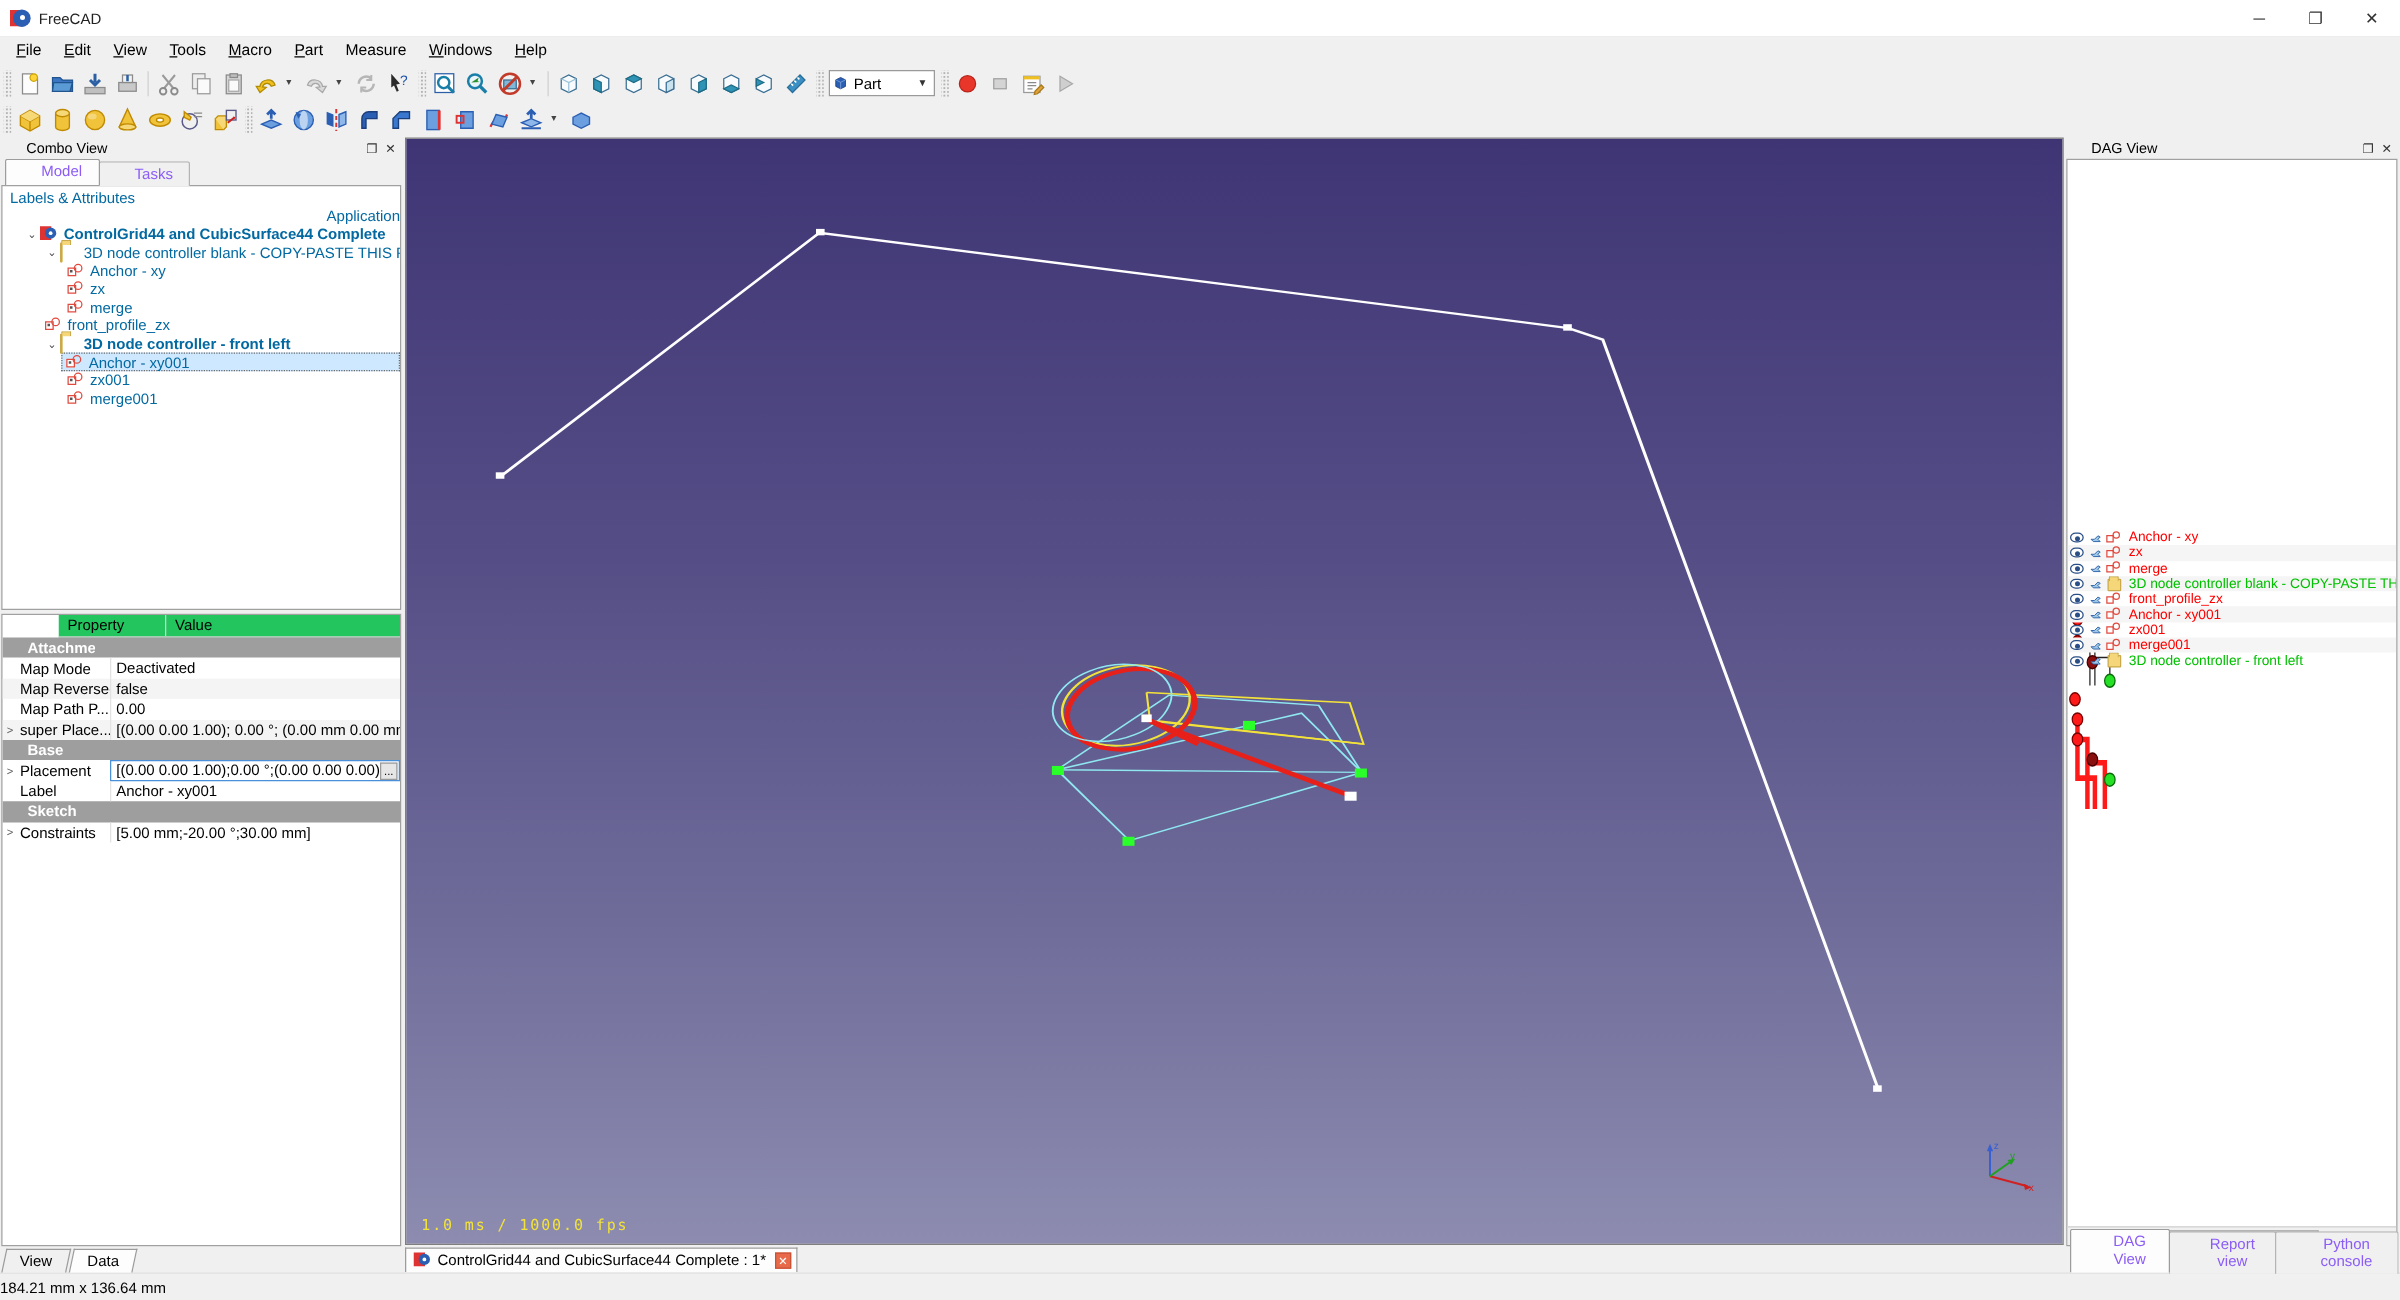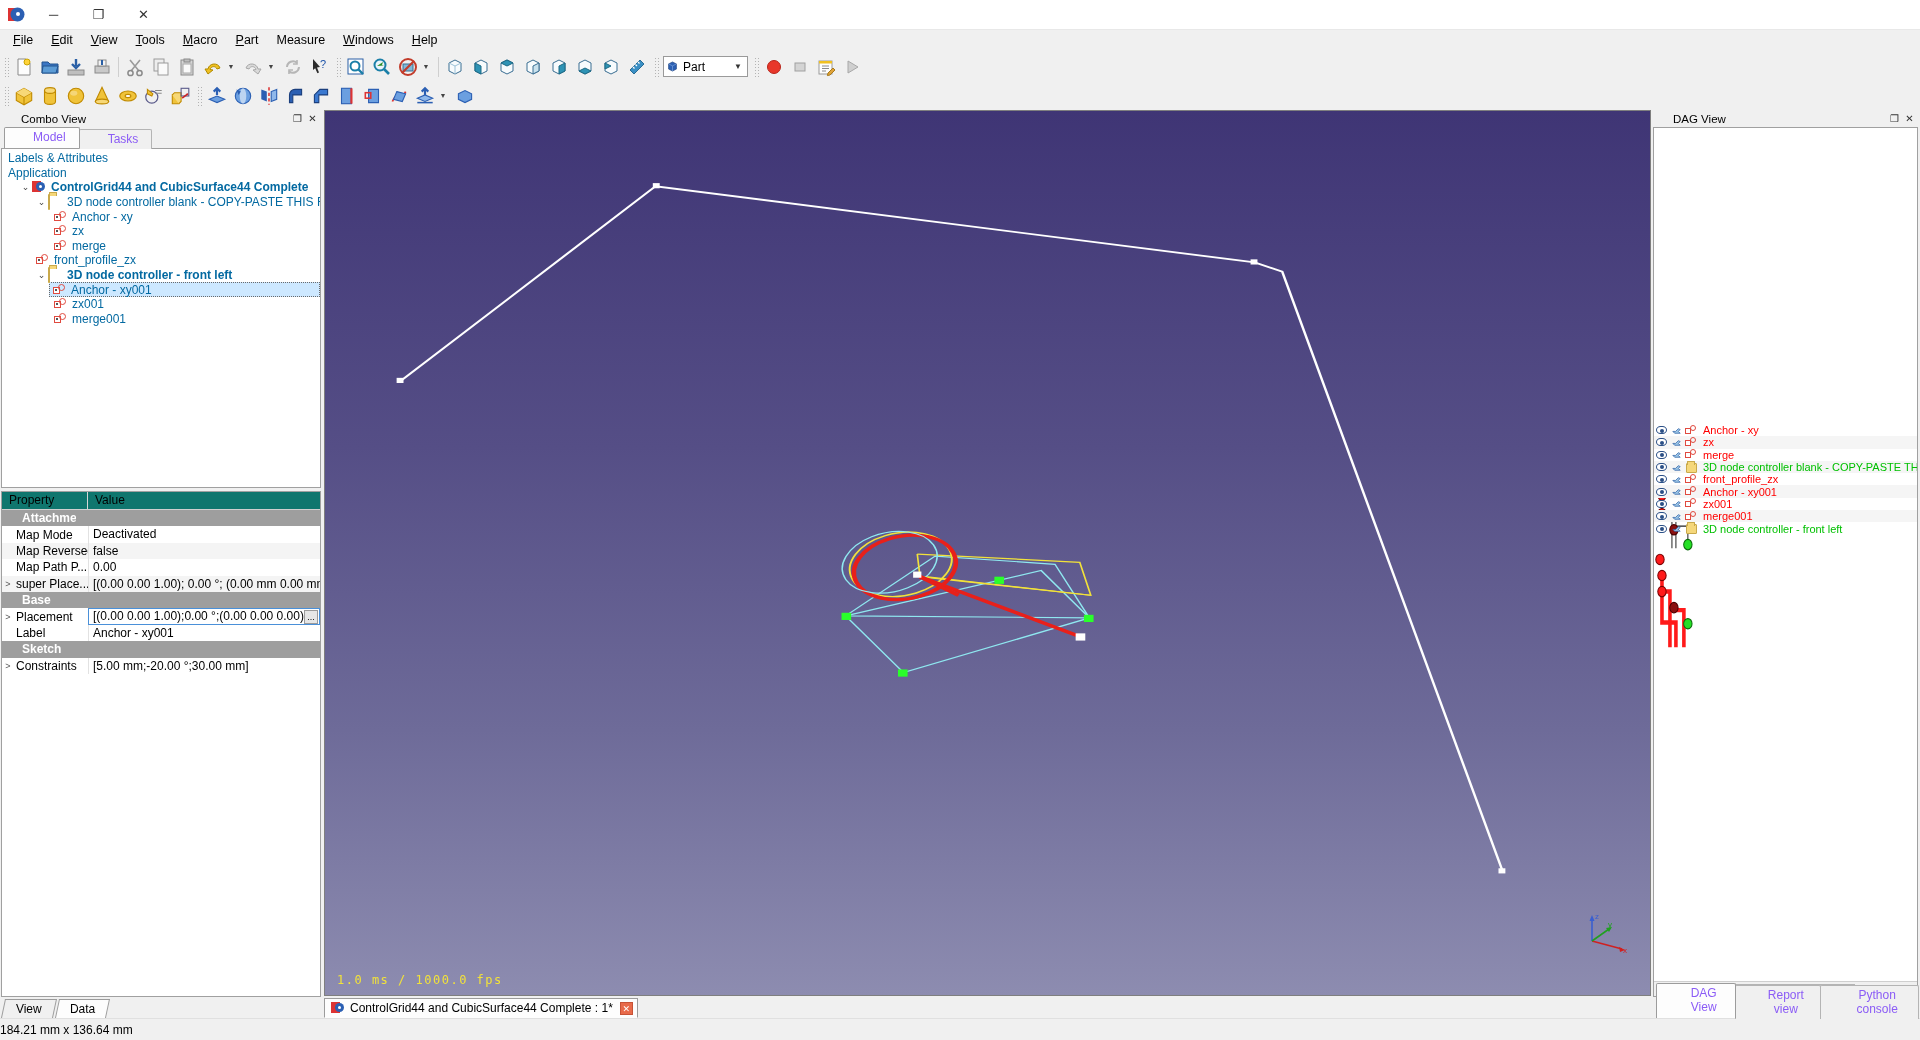--- a/index.html
+++ b/index.html
@@ -98,21 +98,21 @@
   .ic-folder:before { content:""; position: absolute; left: 0; top: -3px; width: 6px; height: 3px; background: #f5d77a; border: 1px solid #c9a94b; border-bottom: none; border-radius: 1px 1px 0 0; }
   
   .ic-doc { position: relative; width: 14px; height: 14px; }
   .ic-doc .sq { position: absolute; left: 0; top: 1px; width: 9px; height: 11px; background: #d33; }
   .ic-doc .g { position: absolute; left: 4px; top: 2px; width: 9px; height: 9px; background: #2b5fb3; border-radius: 50%; }
   .ic-doc .g:after { content:""; position:absolute; left:3px; top:3px; width:3px; height:3px; background:#fff; border-radius:50%; }
 
   
   .prop-wrap { margin-top: 3px; background: #fff; border: 1px solid #a0a0a0;
       flex: 1 1 auto; display: flex; flex-direction: column; overflow: hidden; }
-  .prop-head { display: flex; height: 18px; border-bottom: 1px solid #cfcfcf; background:#0f766e; }
+  .prop-head { display: flex; height: 18px; border-bottom: 1px solid #cfcfcf; background:#22c55e;margin-left:45px; }
   .prop-head .ph { font-size: 12px; padding: 1px 0 0 7px; color: #000; }
   .prop-head .ph.c1 { width: 86px; border-right: 1px solid #d6d6d6; }
   .prop-rows { flex: 1 1 auto; }
   .prow { display: flex; height: 16.4px; align-items: center; font-size: 12px; }
   .prow.group { background: #9e9e9e; color: #fff; font-weight: bold; }
   .prow .pexp { width: 12px; text-align: center; font-size: 9px; color: #555; flex: 0 0 12px; }
   .prow .pname { width: 74px; flex: 0 0 74px; padding-left: 2px; overflow: hidden; white-space: nowrap; }
   .prow.group .pname { width: auto; padding-left: 20px; }
   .prow .pval { flex: 1 1 auto; padding-left: 4px; border-left: 1px solid #e2e2e2;
      overflow: hidden; white-space: nowrap; position: relative; height: 16.4px; line-height: 16.4px; }
@@ -181,20 +181,21 @@
 
 <div id="app">
 
   <div class="titlebar">
     <div class="app-icon">
       <div class="fc-logo">
           <div class="sq"></div>
           <div class="gear"></div>
         </div>
     </div>
+    <div class="title">FreeCAD</div>
     <div class="winbtns">
       <div class="winbtn">─</div>
       <div class="winbtn">❐</div>
       <div class="winbtn close">✕</div>
     </div>
   </div>
 
   <div class="menubar">
     <div class="menu-item"><u>F</u>ile</div>
     <div class="menu-item"><u>E</u>dit</div>
@@ -533,21 +534,21 @@
         <span class="ptbtn">✕</span>
       </div>
       <div class="tabs">
         <div class="tab active">Model</div>
         <div class="tab">Tasks</div>
       </div>
       <div class="tree-wrap">
         <div class="tree-row" style="padding-left:6px;">
           <span class="tw-lbl">Labels &amp; Attributes</span>
         </div>
-        <div class="tree-row" style="padding-left:6px;">
+        <div class="tree-row" style="padding-left:20px;justify-content:flex-end;">
           <span class="tw-lbl">Application</span>
         </div>
         <div class="tree-row bold" style="padding-left:17px;">
           <span class="tw-chev">⌄</span>
           <span class="icon16"><span class="ic-doc"><span class="sq"></span><span class="g"></span></span></span>
           <span class="tw-lbl">ControlGrid44 and CubicSurface44 Complete</span>
         </div>
         <div class="tree-row" style="padding-left:33px;">
           <span class="tw-chev">⌄</span>
           <span class="icon16"><span class="ic-folder"></span></span>

